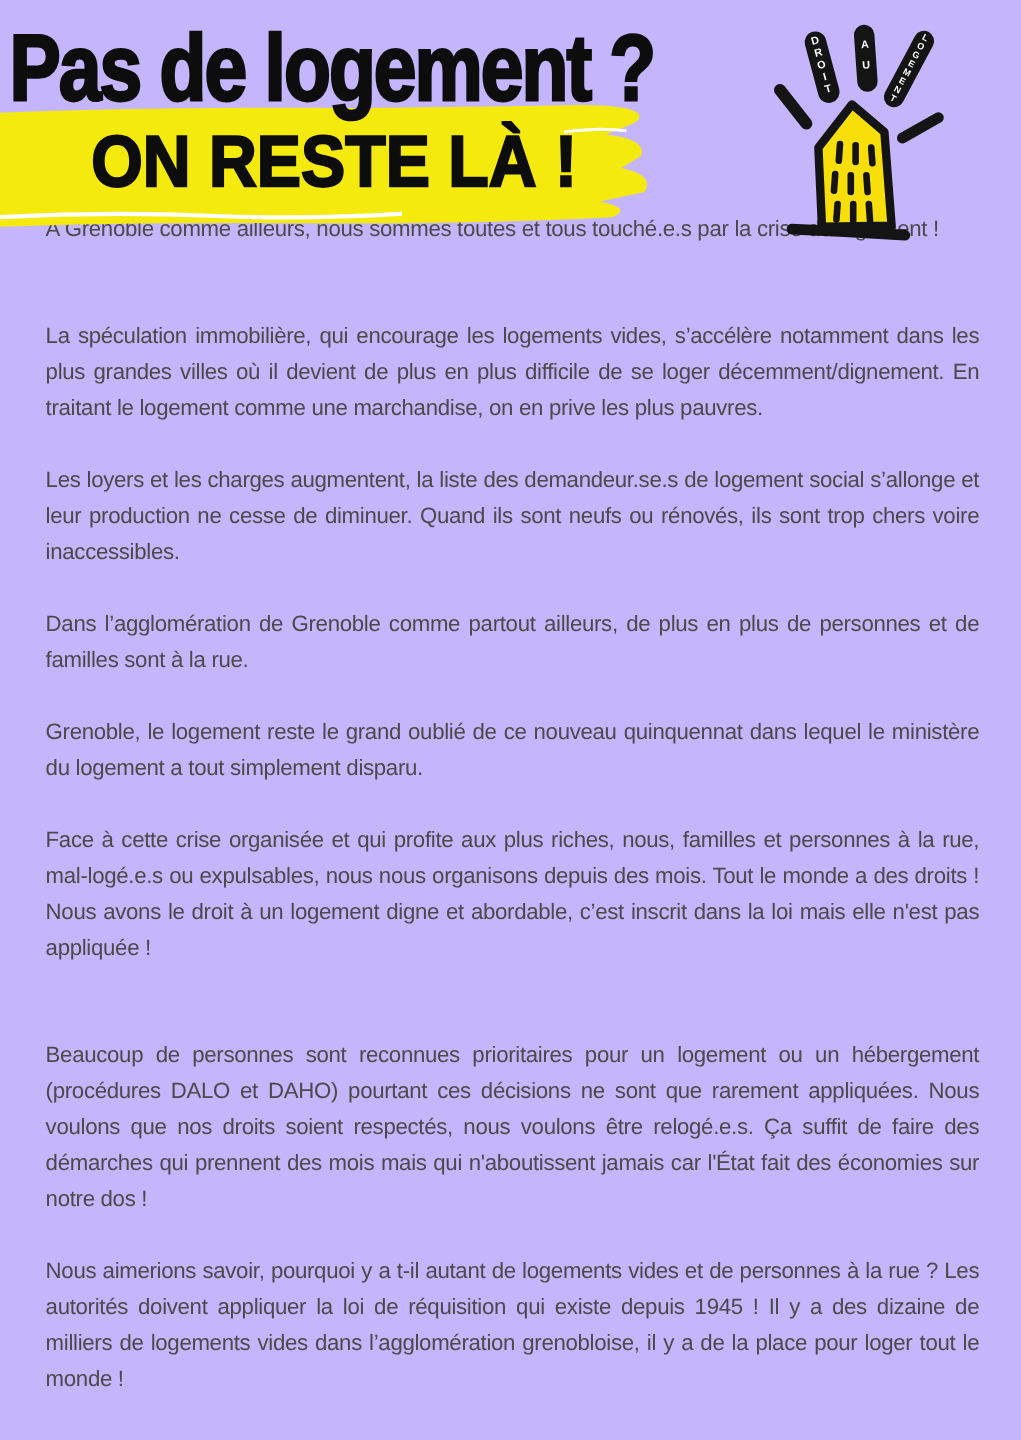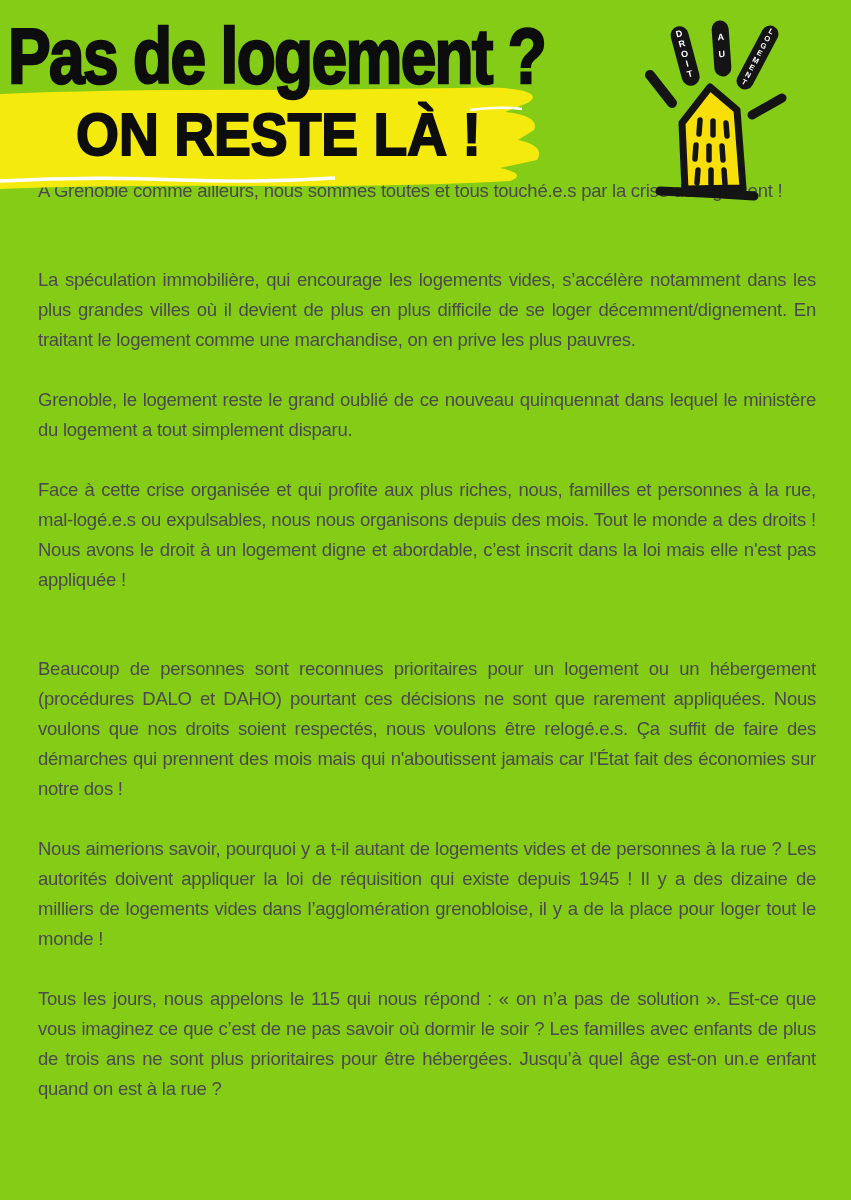--- a/index.html
+++ b/index.html
@@ -1,20 +1,20 @@
 <!DOCTYPE html>
 <html lang="fr"><head>
 <meta charset="utf-8">
 <style>
   html, body { margin: 0; padding: 0; background: #ffffff; }
   .page {
     position: relative;
     width: 851px;
     height: 1200px;
-    background: #84cc16;
+    background: #c4b5fd;
     overflow: hidden;
     font-family: "Liberation Sans", sans-serif;
   }
   .title1 {
     position: absolute;
     left: 8px;
     top: 14px;
     z-index: 3;
     font-weight: 900;
     font-size: 78px;
@@ -127,20 +127,22 @@
       <line x1="90" y1="146" x2="91" y2="160"></line>
       <line x1="66" y1="170" x2="65" y2="183"></line>
       <line x1="79" y1="170" x2="79" y2="184"></line>
       <line x1="92" y1="170" x2="93" y2="184"></line>
     </g>
   </svg>
 
   <div class="body-text">
     <p class="gap-lg">A Grenoble comme ailleurs, nous sommes toutes et tous touché.e.s par la crise du logement !</p>
     <p>La spéculation immobilière, qui encourage les logements vides, s’accélère notamment dans les plus grandes villes où il devient de plus en plus difficile de se loger décemment/dignement. En traitant le logement comme une marchandise, on en prive les plus pauvres.</p>
+    <p>Les loyers et les charges augmentent, la liste des demandeur.se.s de logement social s’allonge et leur production ne cesse de diminuer. Quand ils sont neufs ou rénovés, ils sont trop chers voire inaccessibles.</p>
+    <p>Dans l’agglomération de Grenoble comme partout ailleurs, de plus en plus de personnes et de familles sont à la rue.</p>
     <p>Grenoble, le logement reste le grand oublié de ce nouveau quinquennat dans lequel le ministère du logement a tout simplement disparu.</p>
     <p class="gap-lg">Face à cette crise organisée et qui profite aux plus riches, nous, familles et personnes à la rue, mal-logé.e.s ou expulsables, nous nous organisons depuis des mois. Tout le monde a des droits ! Nous avons le droit à un logement digne et abordable, c’est inscrit dans la loi mais elle n'est pas appliquée !</p>
     <p>Beaucoup de personnes sont reconnues prioritaires pour un logement ou un hébergement (procédures DALO et DAHO) pourtant ces décisions ne sont que rarement appliquées. Nous voulons que nos droits soient respectés, nous voulons être relogé.e.s. Ça suffit de faire des démarches qui prennent des mois mais qui n'aboutissent jamais car l'État fait des économies sur notre dos !</p>
     <p>Nous aimerions savoir, pourquoi y a t-il autant de logements vides et de personnes à la rue ? Les autorités doivent appliquer la loi de réquisition qui existe depuis 1945 ! Il y a des dizaine de milliers de logements vides dans l’agglomération grenobloise, il y a de la place pour loger tout le monde !</p>
     <p>Tous les jours, nous appelons le 115 qui nous répond : « on n’a pas de solution ». Est-ce que vous imaginez ce que c’est de ne pas savoir où dormir le soir ? Les familles avec enfants de plus de trois ans ne sont plus prioritaires pour être hébergées. Jusqu’à quel âge est-on un.e enfant quand on est à la rue ?</p>
   </div>
 
 </div>
 
 </body></html>

